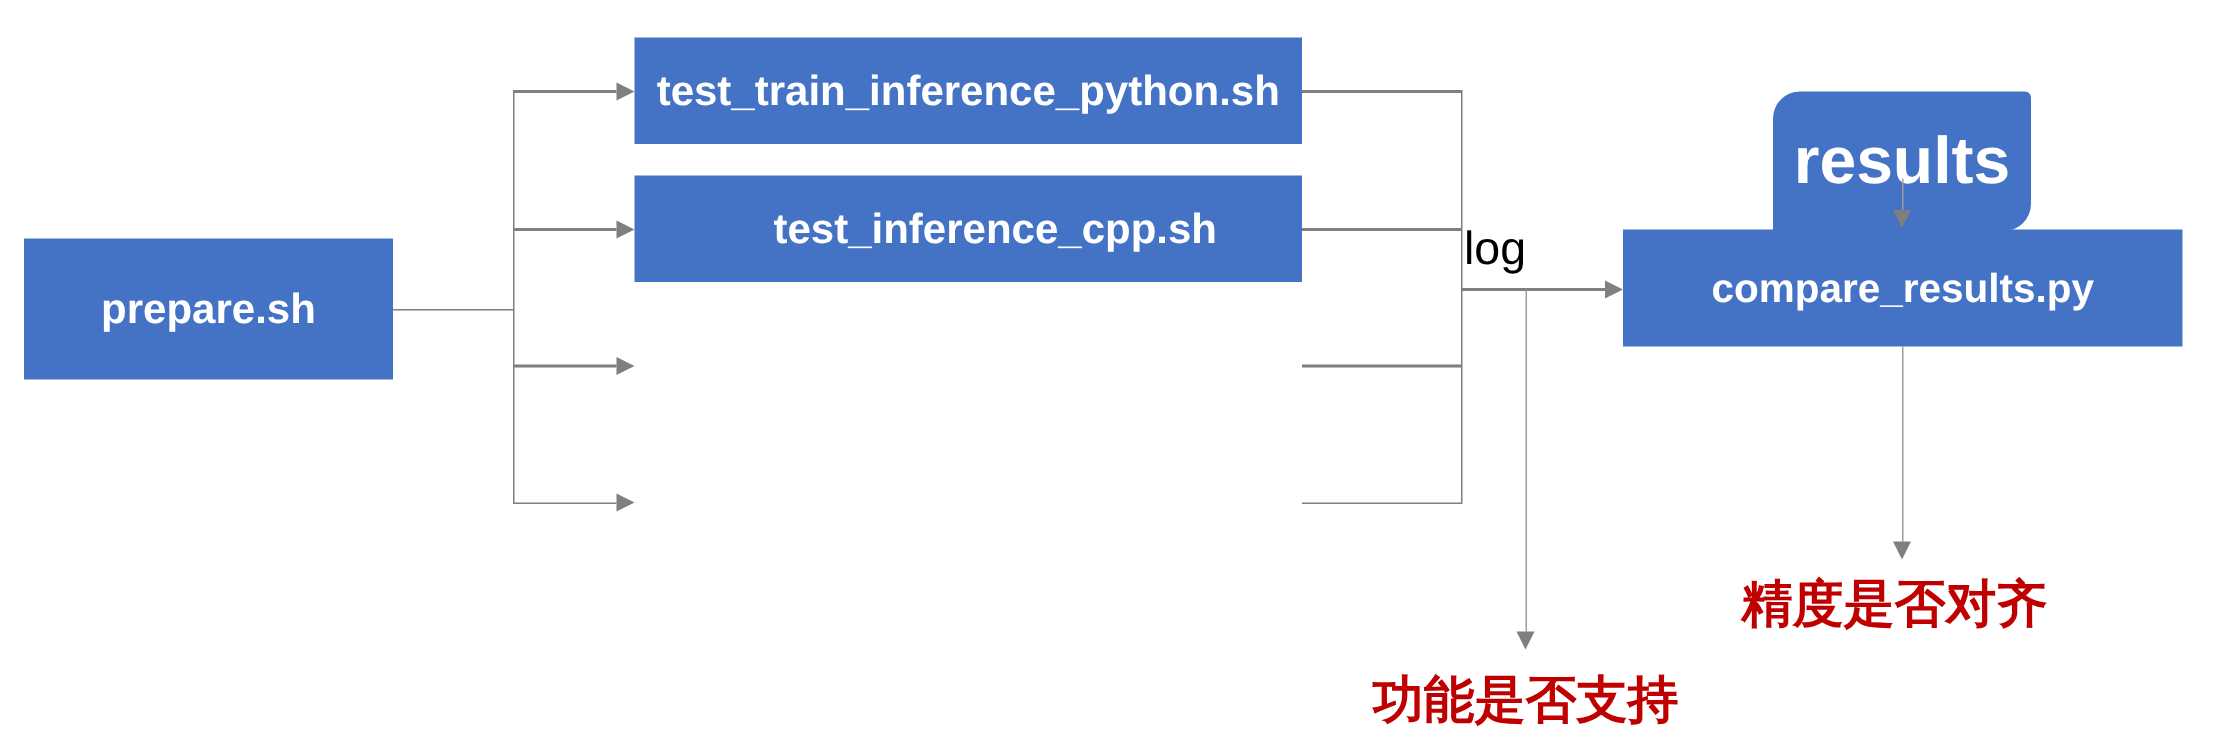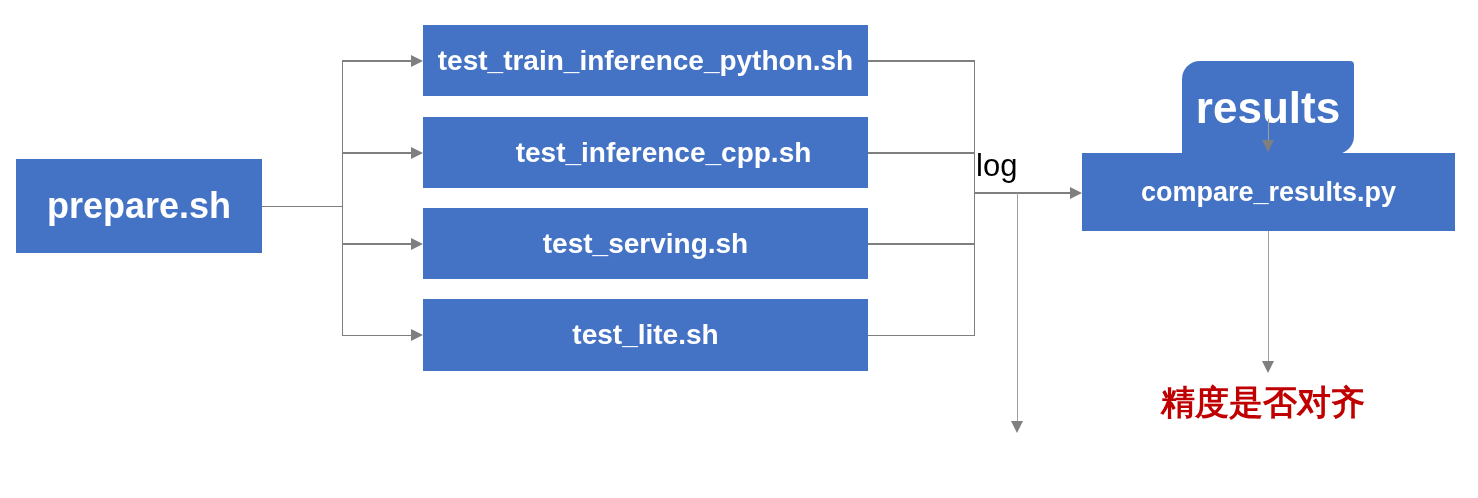--- a/index.html
+++ b/index.html
@@ -22,21 +22,21 @@
   }
   .node{
     position:absolute;
     background:var(--node-fill);
     color:var(--node-text);
     font-weight:700;
     display:flex;align-items:center;justify-content:center;
     text-align:center;
     white-space:nowrap;
   }
-  .node-prepare{left:16px;top:159px;width:246px;height:94px;font-size:36px;}
+  .node-prepare{left:16px;top:159px;width:246px;height:94px;font-size:28px;}
   .node-test1{left:423px;top:25px;width:445px;height:71px;font-size:28px;}
   .node-test2{left:423px;top:117px;width:445px;height:71px;font-size:28px;padding-left:36px;}
   .node-test3{left:423px;top:208px;width:445px;height:71px;font-size:28px;}
   .node-test4{left:423px;top:299px;width:445px;height:72px;font-size:28px;}
   .node-results{left:1182px;top:25px;width:172px;height:93px;font-size:44px;border-radius:18px 4px 18px 0;margin-top:36px;}
   .node-compare{left:1082px;top:153px;width:373px;height:78px;font-size:27px;}
 
   .hline,.vline{position:absolute;background:var(--connector);}
   .hline{height:1.5px;}
   .vline{width:1.5px;}
@@ -77,26 +77,20 @@
   <div class="node node-prepare">
     <span>prepare.sh</span>
   </div>
 
   <div class="node node-test1">
     <span>test_train_inference_python.sh</span>
   </div>
   <div class="node node-test2">
     <span>test_inference_cpp.sh</span>
   </div>
-  <div class="node node-test3">
-    <span>test_serving.sh</span>
-  </div>
-  <div class="node node-test4">
-    <span>test_lite.sh</span>
-  </div>
 
   <div class="node node-results">
     <span>results</span>
   </div>
   <div class="node node-compare">
     <span>compare_results.py</span>
   </div>
 
   <div class="hline" style="left:262px;top:205.5px;width:80px;"></div>
   <div class="vline" style="left:341.5px;top:60px;height:275.5px;"></div>
@@ -126,14 +120,15 @@
   <div class="vline lite" style="left:1016.5px;top:193px;height:228px;"></div>
   <div class="arrow-down" style="left:1011px;top:421px;"></div>
 
   <div class="vline lite" style="left:1267.5px;top:119px;height:22px;"></div>
   <div class="arrow-down" style="left:1262px;top:140px;"></div>
 
   <div class="vline lite" style="left:1267.5px;top:231px;height:130px;"></div>
   <div class="arrow-down" style="left:1262px;top:361px;"></div>
 
   <div class="outcome" style="left:1113px;top:380px;">精度是否对齐</div>
+  <div class="outcome" style="left:867px;top:444px;">功能是否支持</div>
 
 </div>
 
 </body></html>

